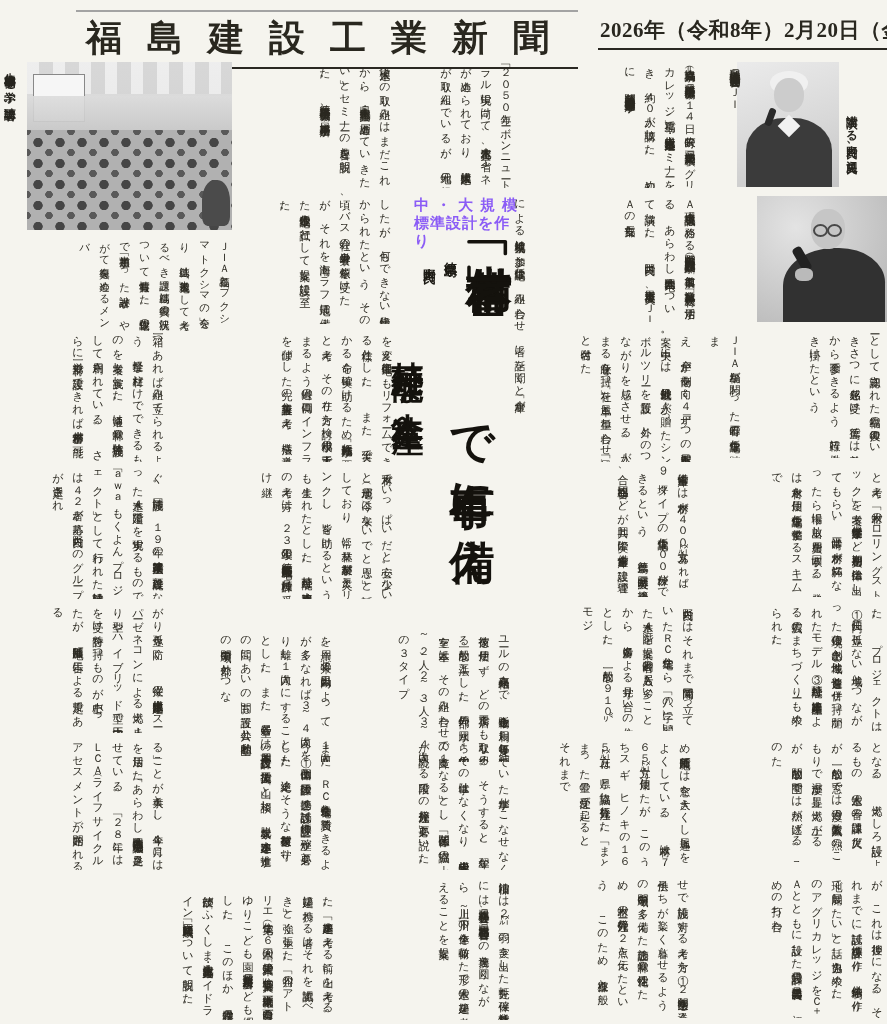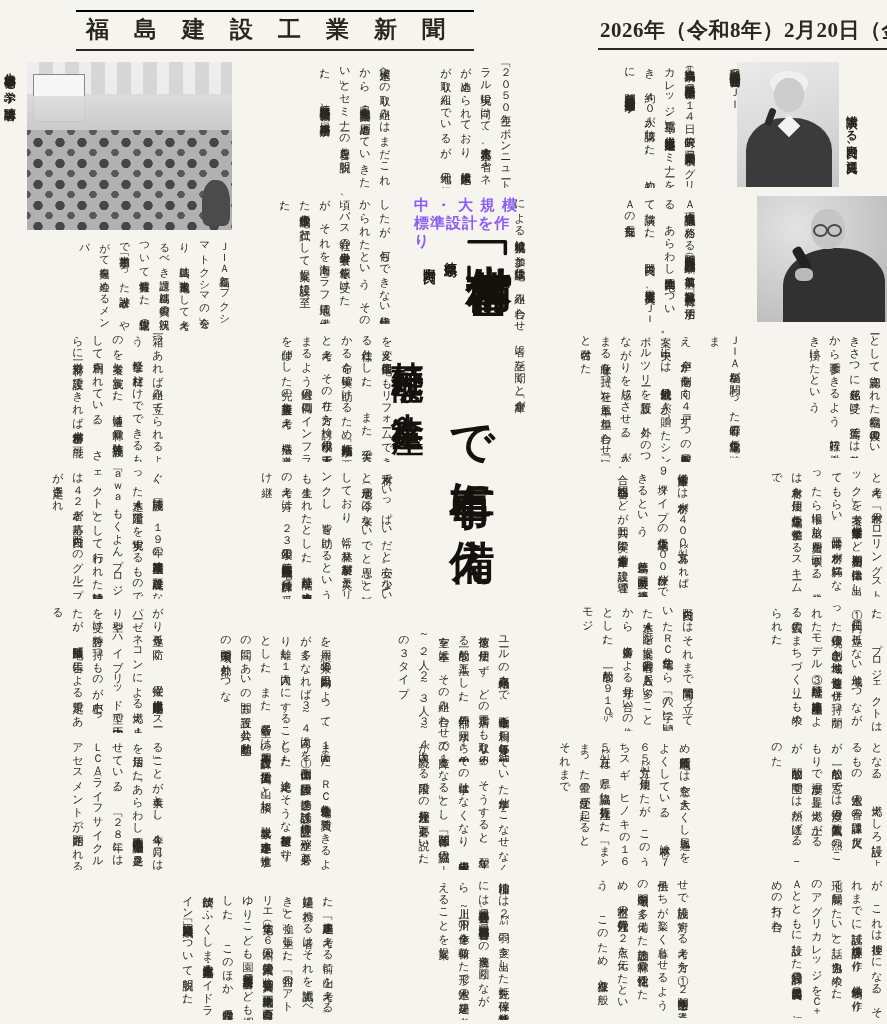--- a/index.html
+++ b/index.html
@@ -1,20 +1,20 @@
 <!DOCTYPE html>
 <html><head>
 <meta charset="utf-8">
 <style>
   html,body{margin:0;padding:0;background:#dddbd4;}
   .page{position:relative;width:887px;height:1024px;background:#f5f4ee;overflow:hidden;
         font-family:"Liberation Serif","DejaVu Serif",serif;color:#29271f;}
   
-  .masthead{position:absolute;left:76px;top:10px;font-size:23px;font-weight:bold;
-            letter-spacing:25px;white-space:nowrap;border-top:2px solid #000000;
+  .masthead{position:absolute;left:76px;top:10px;font-size:36px;font-weight:bold;
+            letter-spacing:25px;white-space:nowrap;border-top:2px solid #a3a3a3;
             border-bottom:2px solid #2a2822;padding:2px 4px 4px 10px;}
   .issue-date{position:absolute;left:598px;top:16px;font-size:21px;font-weight:bold;
             letter-spacing:0.5px;white-space:nowrap;border-bottom:2px solid #2a2822;
             padding:0 6px 4px 2px;}
   
   .tx{position:absolute;writing-mode:vertical-rl;text-orientation:mixed;
       font-size:11px;line-height:20px;letter-spacing:0.5px;overflow:hidden;
       color:#2b2921;}
   .b01{left:698px;top:60px;width:47px;height:330px;}
   .b02{left:516px;top:60px;width:184px;height:128px;}

